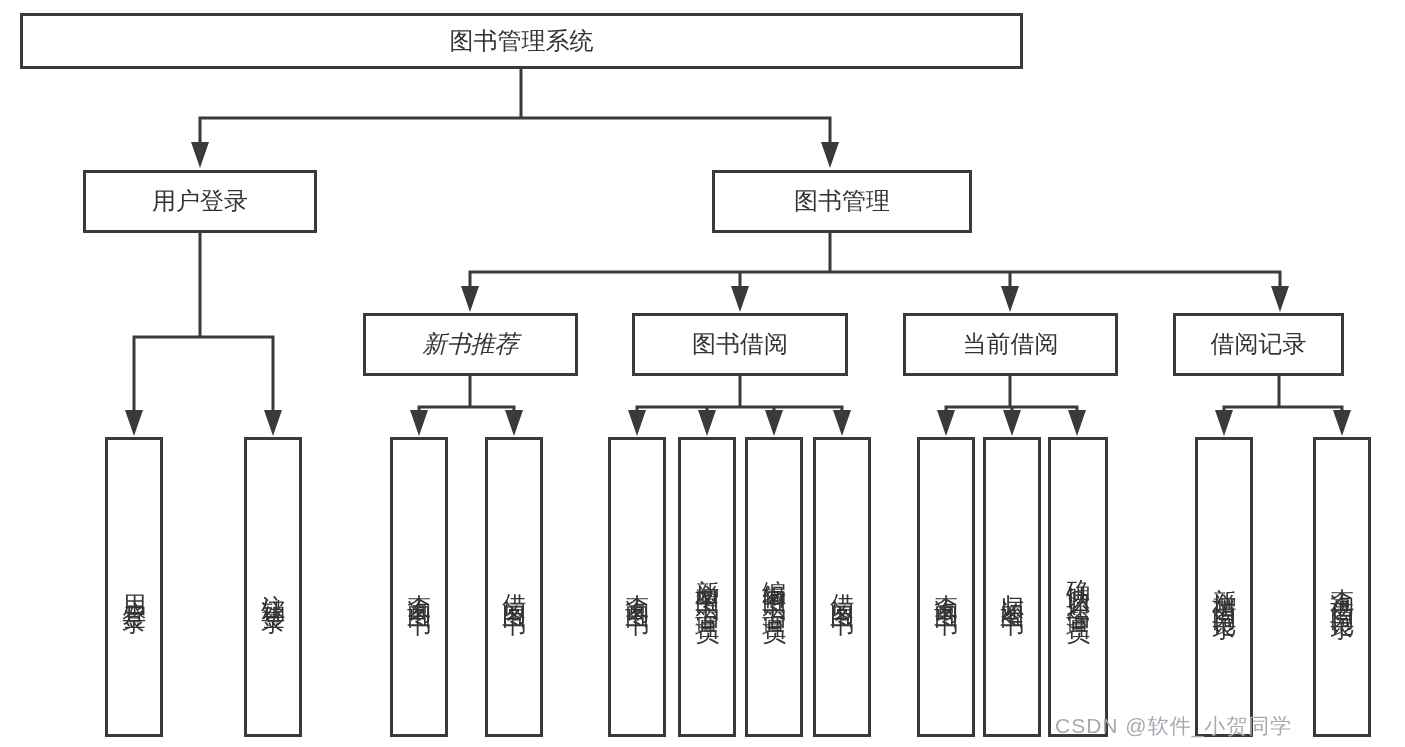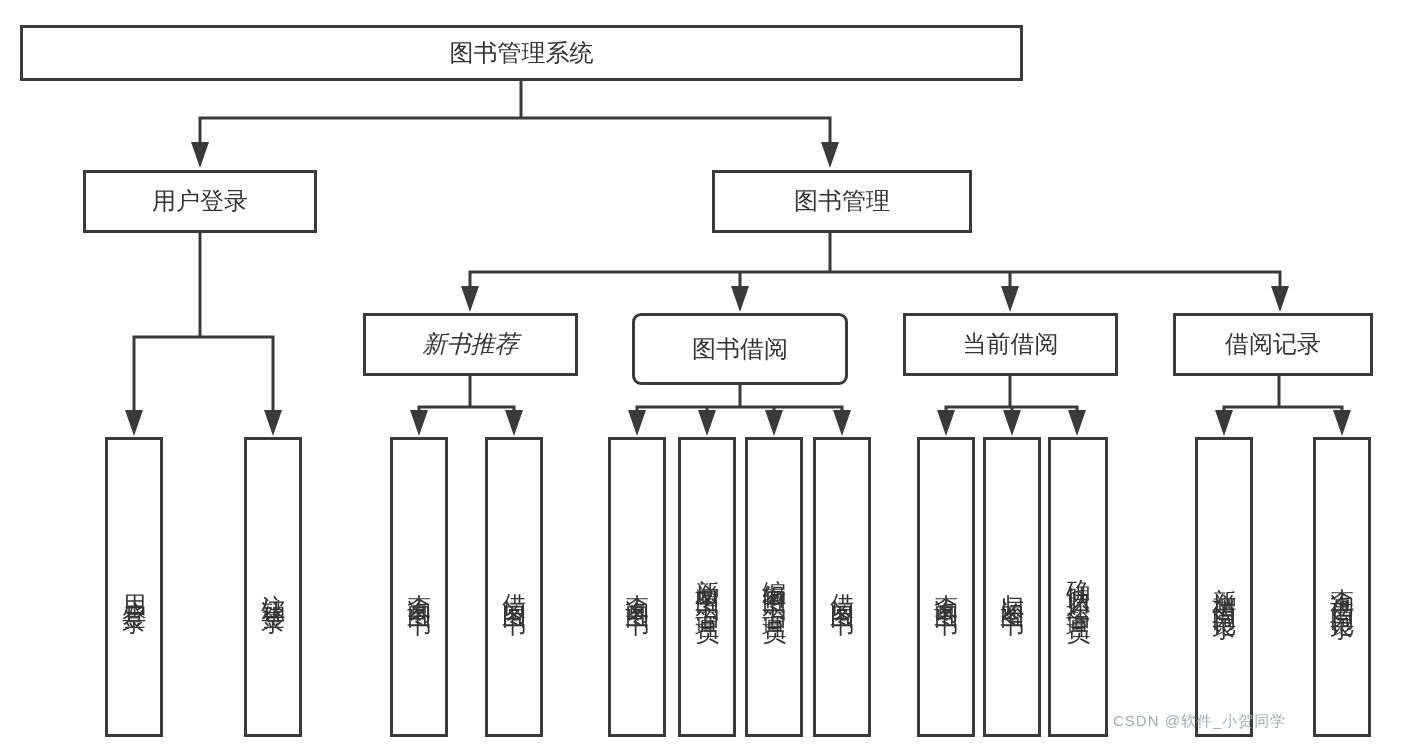--- a/index.html
+++ b/index.html
@@ -6,37 +6,37 @@
   body{width:1405px;height:747px;position:relative;overflow:hidden;
        font-family:"Liberation Sans",sans-serif;}
   .stage{position:absolute;left:0;top:0;width:1405px;height:747px;}
   .conn{position:absolute;left:0;top:0;}
   .b{position:absolute;box-sizing:border-box;border:3px solid #3a3a3a;background:#ffffff;
      display:flex;align-items:center;justify-content:center;color:#333333;
      font-size:24px;line-height:1.1;white-space:nowrap;}
   .b span{display:block;}
   .v span{writing-mode:vertical-rl;text-orientation:mixed;letter-spacing:6px;}
   
-  .root{left:20px;top:25px;width:1003px;height:56px;}
+  .root{left:20px;top:13px;width:1003px;height:56px;}
   
   .n-ul{left:83px;top:170px;width:234px;height:63px;}
   .n-bm{left:712px;top:170px;width:260px;height:63px;}
   
   .n-nr{left:363px;top:313px;width:215px;height:63px;font-style:italic;}
-  .n-bb{left:632px;top:313px;width:216px;height:72px;border-radius:9px;}
+  .n-bb{left:632px;top:313px;width:216px;height:63px;}
   .n-cb{left:903px;top:313px;width:215px;height:63px;}
-  .n-br{left:1173px;top:313px;width:200px;height:63px;}
+  .n-br{left:1173px;top:313px;width:171px;height:63px;}
   
   .tall{top:437px;width:58px;height:300px;}
   .t1{left:105px;}  .t2{left:244px;}
   .t3{left:390px;}  .t4{left:485px;}
   .t5{left:608px;}  .t6{left:678px;}  .t7{left:745px;}  .t8{left:813px;}
   .t9{left:917px;}  .t10{left:983px;} .t11{left:1048px;width:60px;}
   .t12{left:1195px;} .t13{left:1313px;}
-  .watermark{position:absolute;left:1113px;top:712px;font-size:15px;
+  .watermark{position:absolute;left:1055px;top:712px;font-size:21px;
              color:#a6abb1;letter-spacing:1px;white-space:nowrap;}
 </style>
 </head>
 <body>
 
 <div class="stage">
 
   <svg class="conn" width="1405" height="747" viewBox="0 0 1405 747">
     <path d="M521 69 V118 M200 118 H830 M200 118 V146 M830 118 V146
              M200 233 V337 M134 337 H273 M134 337 V412 M273 337 V412

